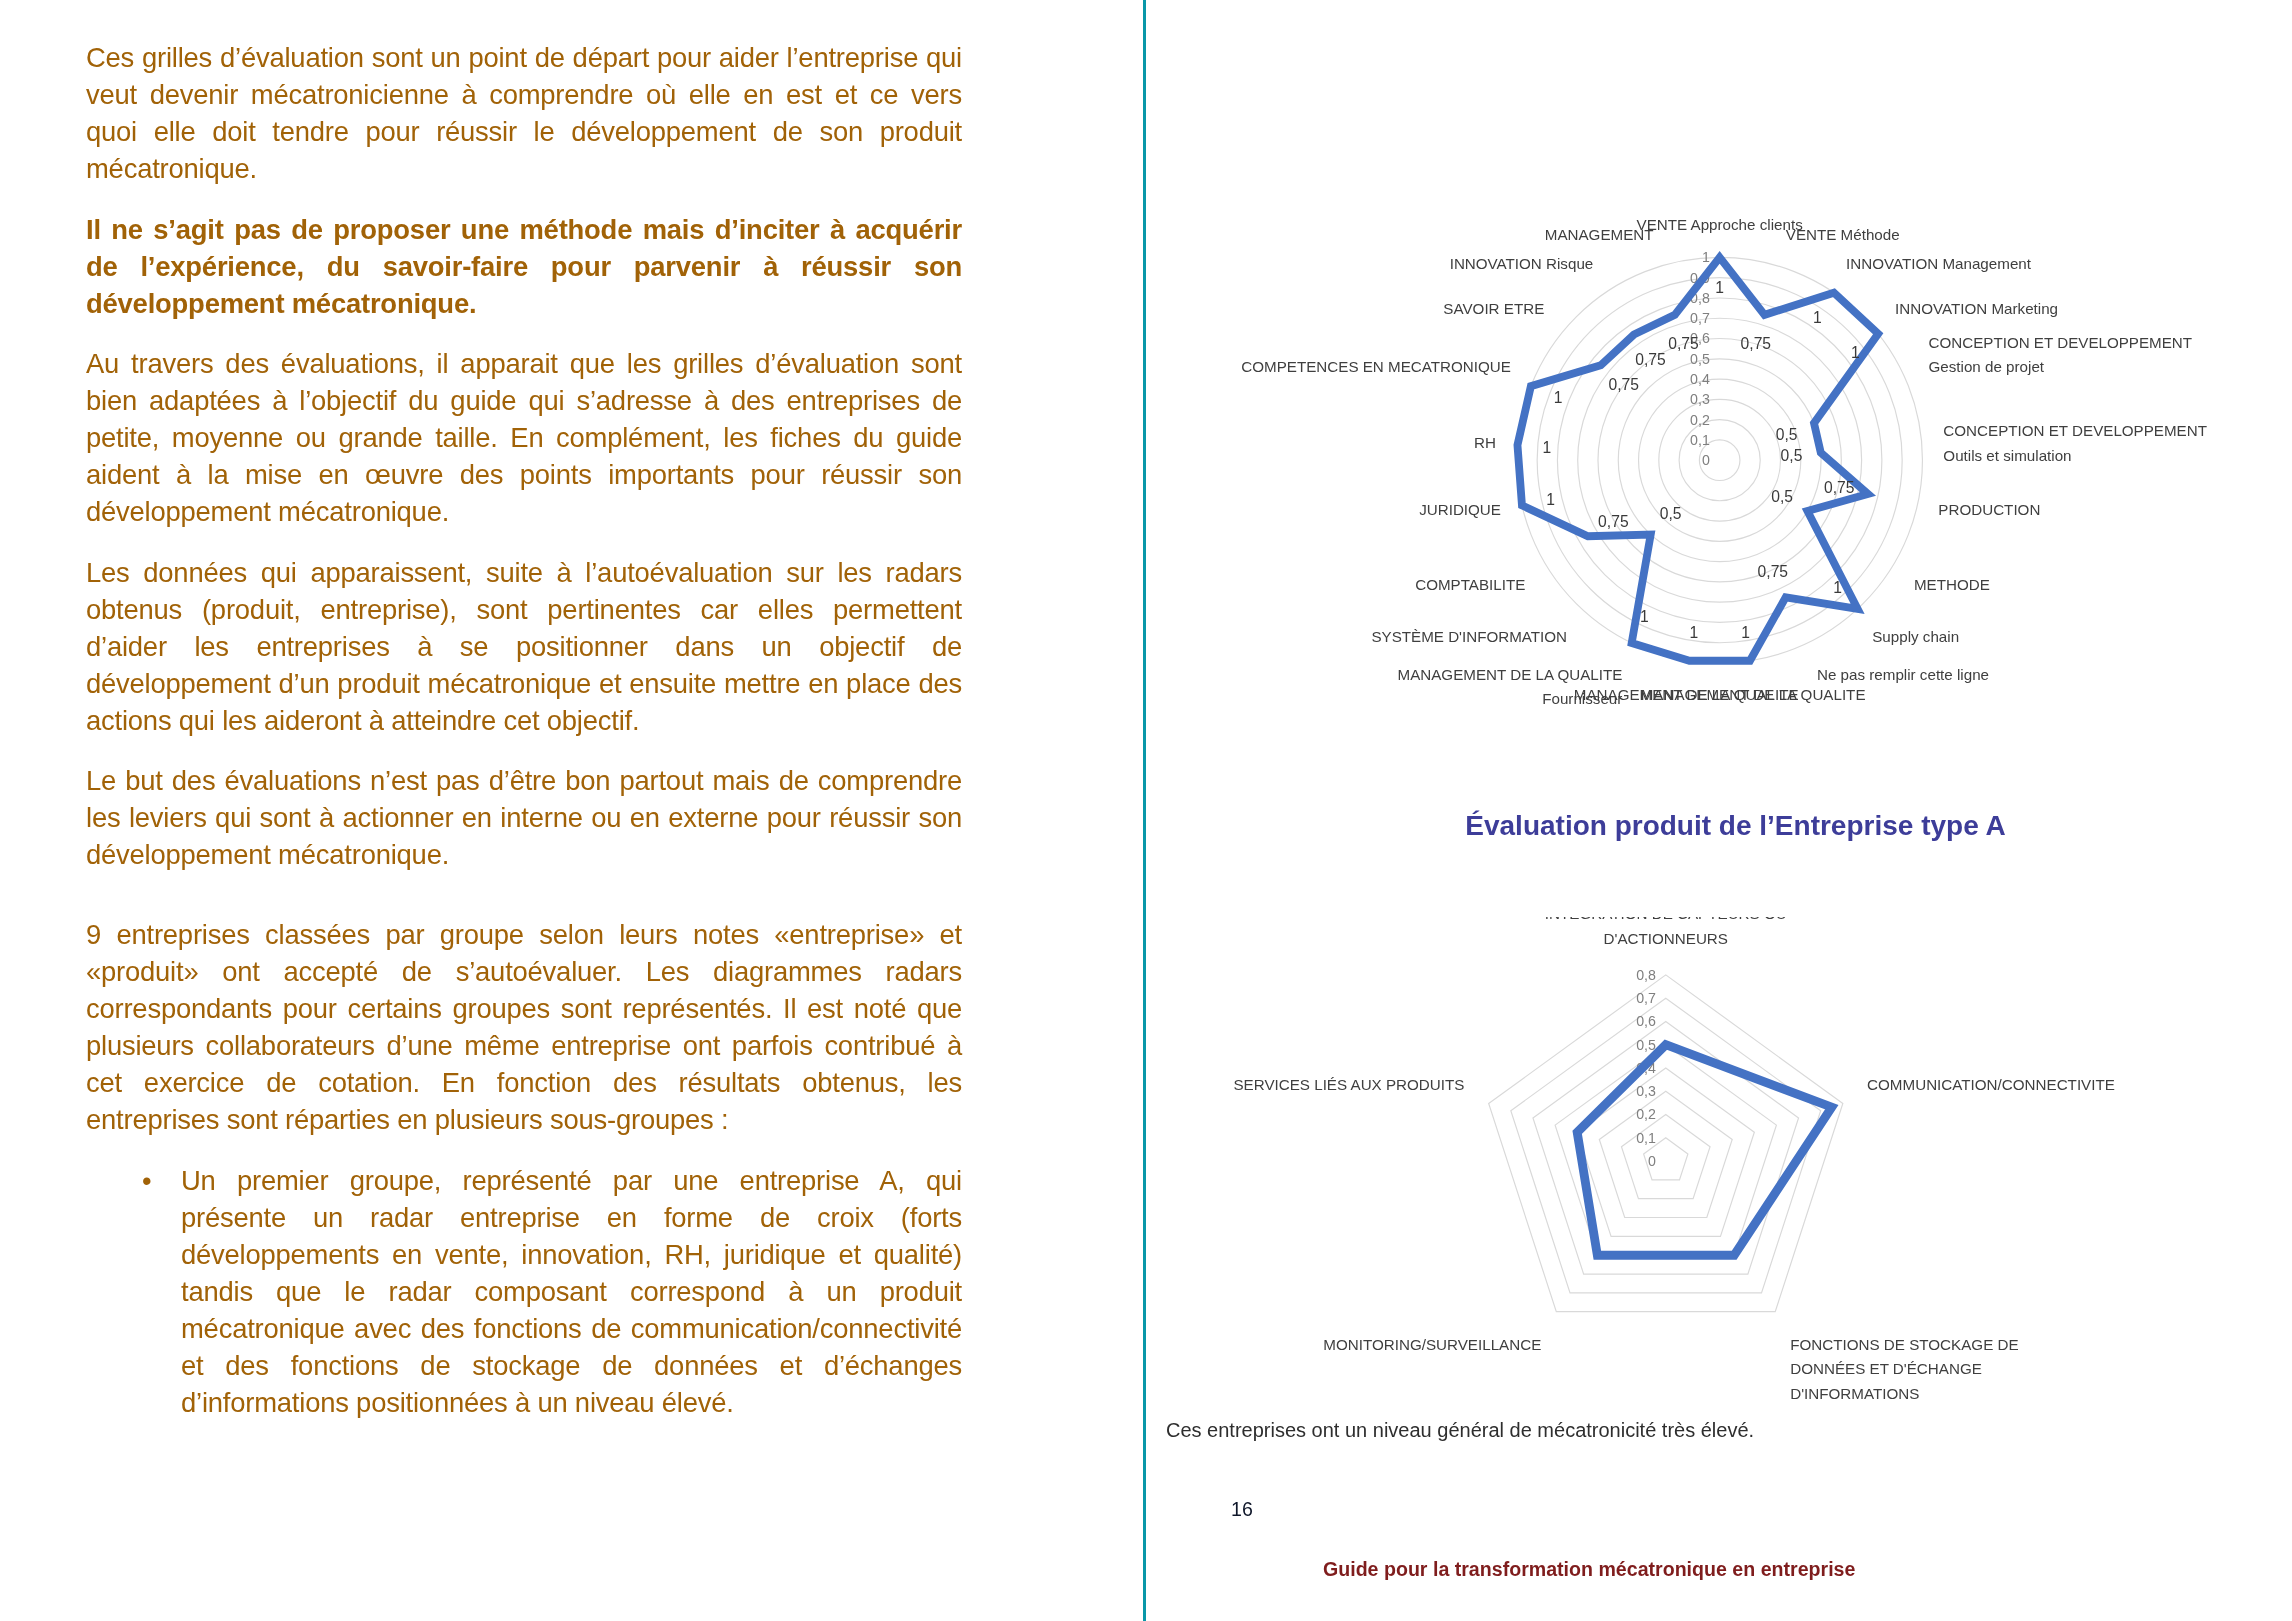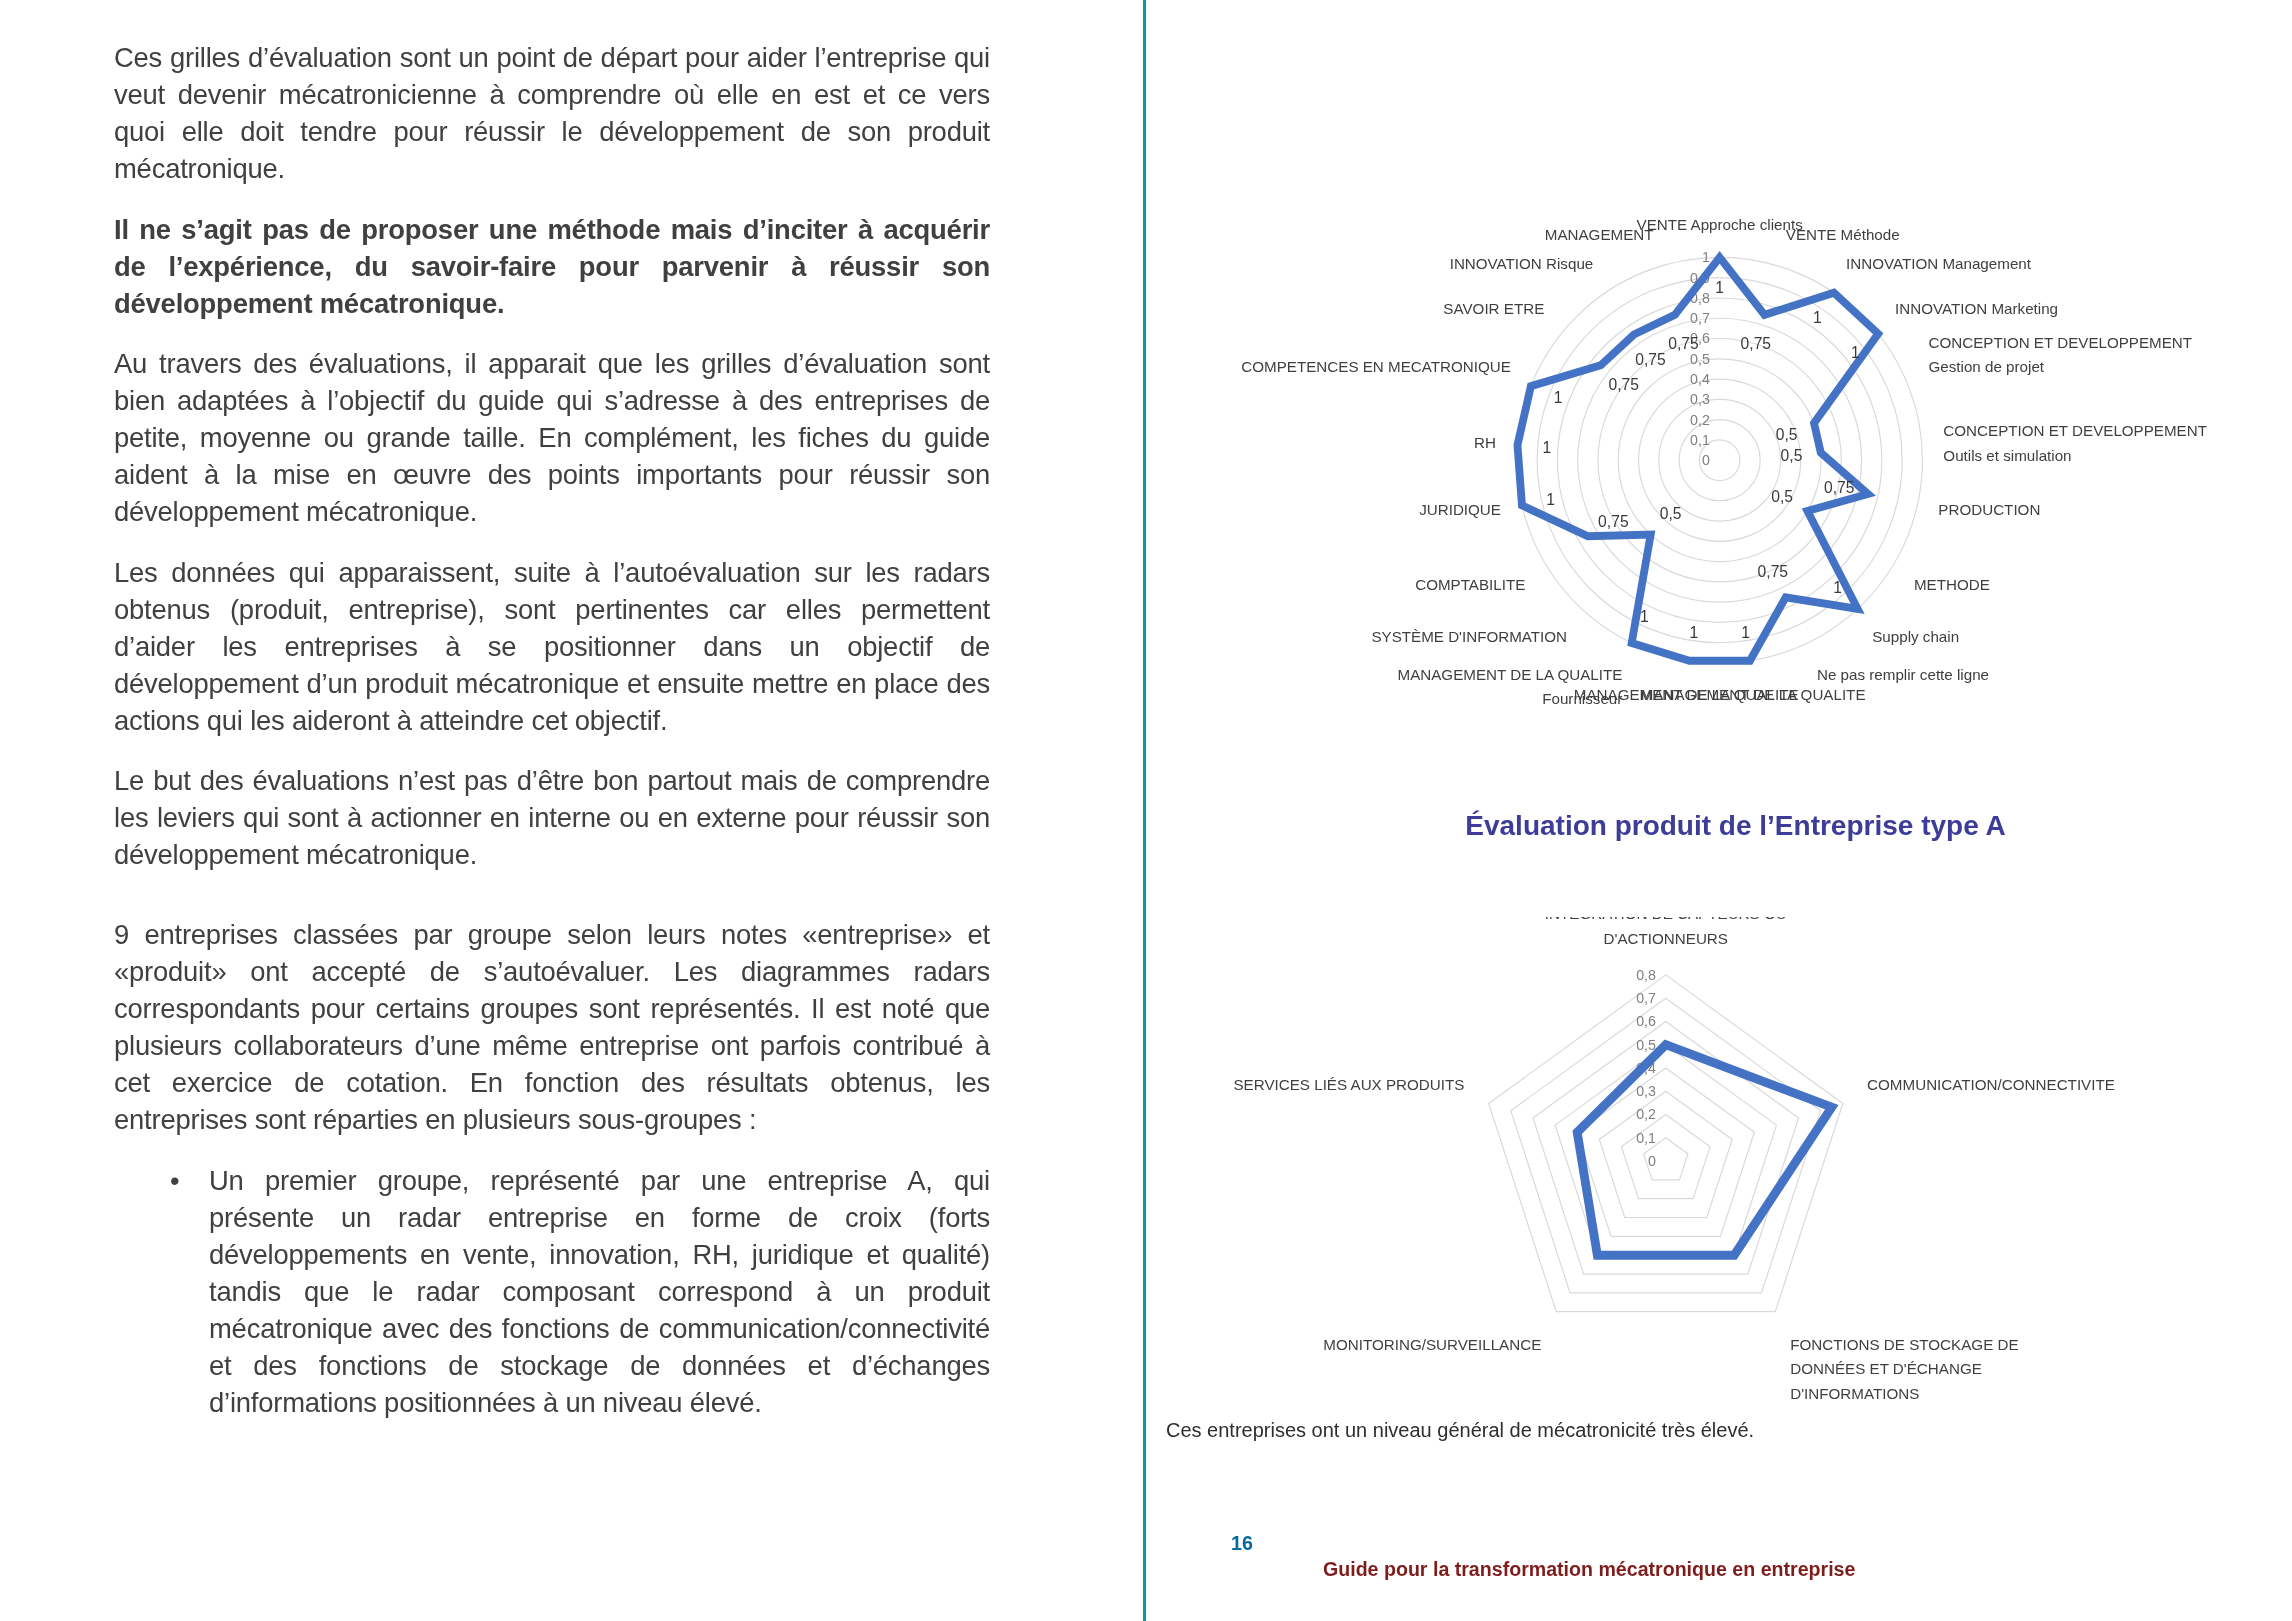--- a/index.html
+++ b/index.html
@@ -1,36 +1,36 @@
 <!DOCTYPE html>
 <html><head>
 <meta charset="utf-8">
 <style>
   html,body{margin:0;padding:0;background:#ffffff;}
   .page{position:relative;width:2293px;height:1621px;background:#ffffff;overflow:hidden;
         font-family:"Liberation Sans", sans-serif;}
   .divider{position:absolute;left:1143px;top:0;width:2.9px;height:1621px;background:#0997A8;}
-  .left-col{position:absolute;left:86px;top:39px;width:876px;color:#404040;
-            font-size:27.4px;line-height:37px;text-align:justify;letter-spacing:-0.2px;margin-left:28px;}
+  .left-col{position:absolute;left:86px;top:39px;width:876px;color:#a16207;
+            font-size:27.4px;line-height:37px;text-align:justify;letter-spacing:-0.2px;}
   .left-col p{margin:0 0 23.5px 0;}
   .left-col p.bold{font-weight:bold;}
   .left-col p.gap-before{margin-top:43px;}
   .bullet-list{margin-top:15.7px;}
   .bullet-item{position:relative;padding-left:95px;}
   .bullet-dot{position:absolute;left:56px;top:0;}
   .chart-title{position:absolute;width:1117px;text-align:center;font-size:28px;
                font-weight:bold;color:#3D3D99;}
   #title1{left:1164px;top:61px;}
   #title2{left:1177px;top:810px;}
   .chart-box{position:absolute;}
   #chart1{left:1164px;top:133px;width:1127px;height:578px;}
   #chart2{left:1164px;top:917px;width:1127px;height:495px;}
   .caption{position:absolute;left:1166px;top:1419px;width:921px;text-align:left;
            font-size:20px;color:#2e2e2e;}
-  .footer-num{position:absolute;left:1231px;top:1532px;font-size:19.6px;font-weight:bold;color:#0369a1;}
+  .footer-num{position:absolute;left:1231px;top:1498px;font-size:19.6px;font-weight:normal;color:#0f172a;}
   .footer-brand{position:absolute;left:1323px;top:1558px;font-size:19.6px;font-weight:bold;color:#7f1d1d;}
   svg{display:block;}
 </style>
 </head>
 <body>
 
 <div class="page">
 
   <div class="divider"></div>
 

